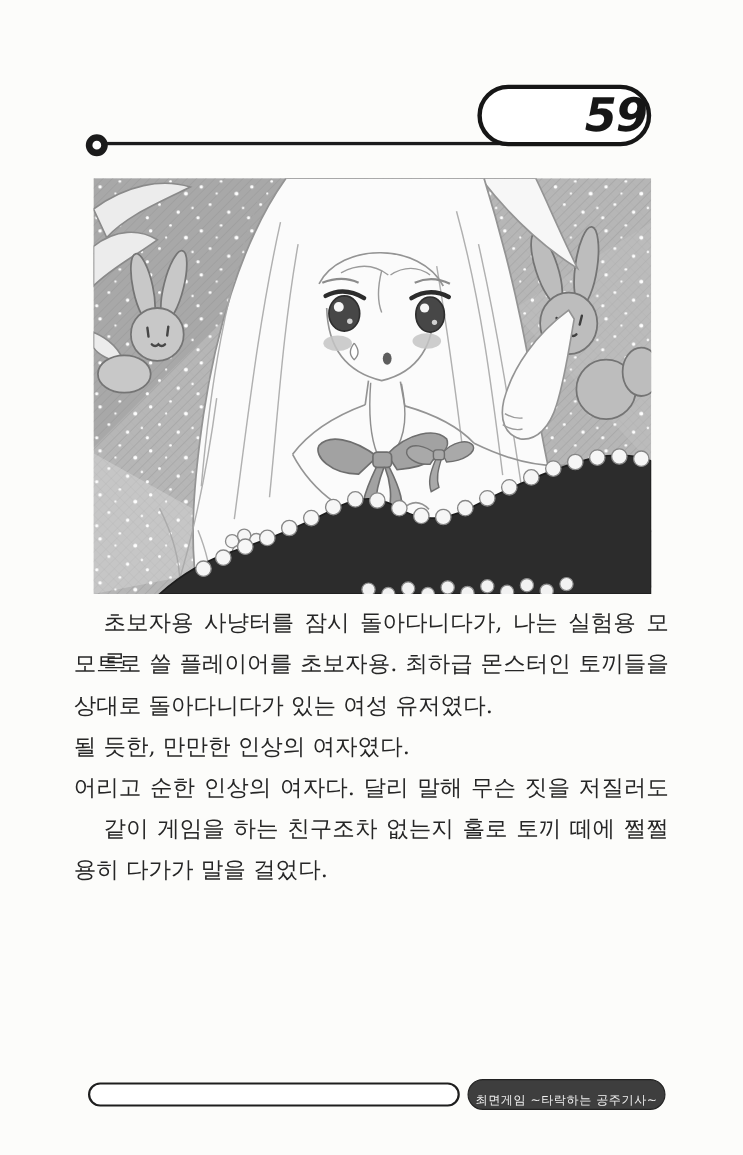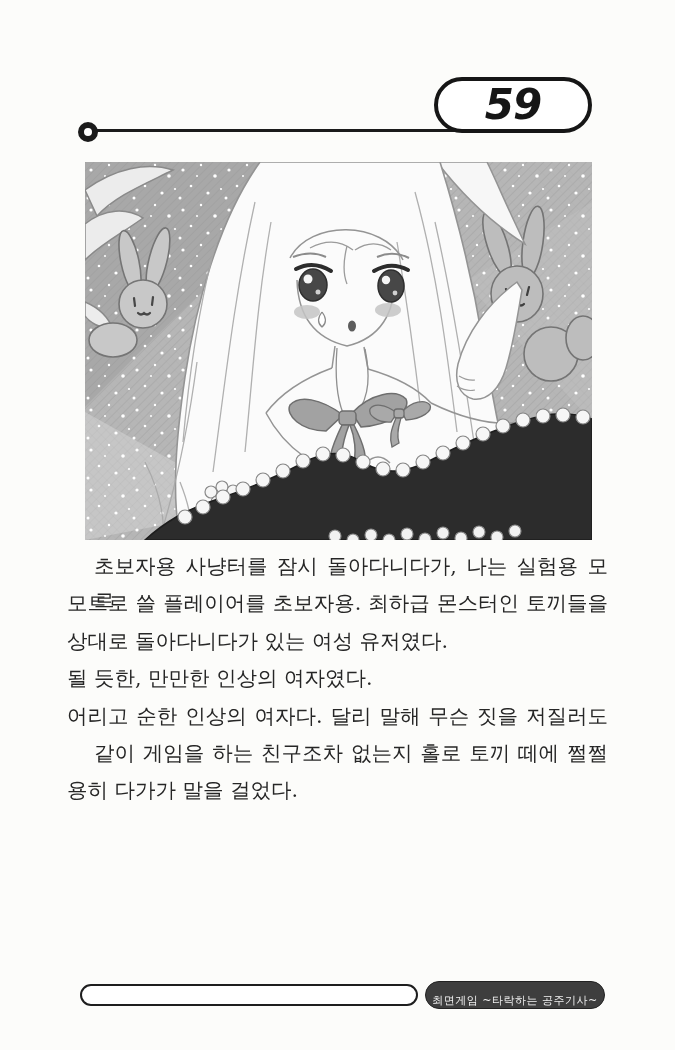--- a/index.html
+++ b/index.html
@@ -12,21 +12,21 @@
   .hdr-ring{
     position:absolute;left:78px;top:122px;width:8px;height:8px;
     border:6px solid #1b1b1b;border-radius:50%;background:#fff;
   }
   .hdr-line{
     position:absolute;left:94px;top:129px;width:372px;height:3px;background:#1b1b1b;
   }
   .hdr-pill{
     position:absolute;left:434px;top:77px;width:150px;height:48px;
     background:#fff;border:4px solid #161616;border-radius:28px;
-    display:flex;align-items:center;justify-content:center;
+    display:flex;align-items:center;justify-content:flex-end;
   }
   .hdr-pill .num{
     font-family:"DejaVu Sans","Liberation Sans",sans-serif;
     font-style:italic;font-weight:700;font-size:42px;color:#161616;
     letter-spacing:-1px;transform:translateY(-1px);
   }
   
   .art{position:absolute;left:85px;top:162px;width:507px;height:378px;}
   
   .text-block{

